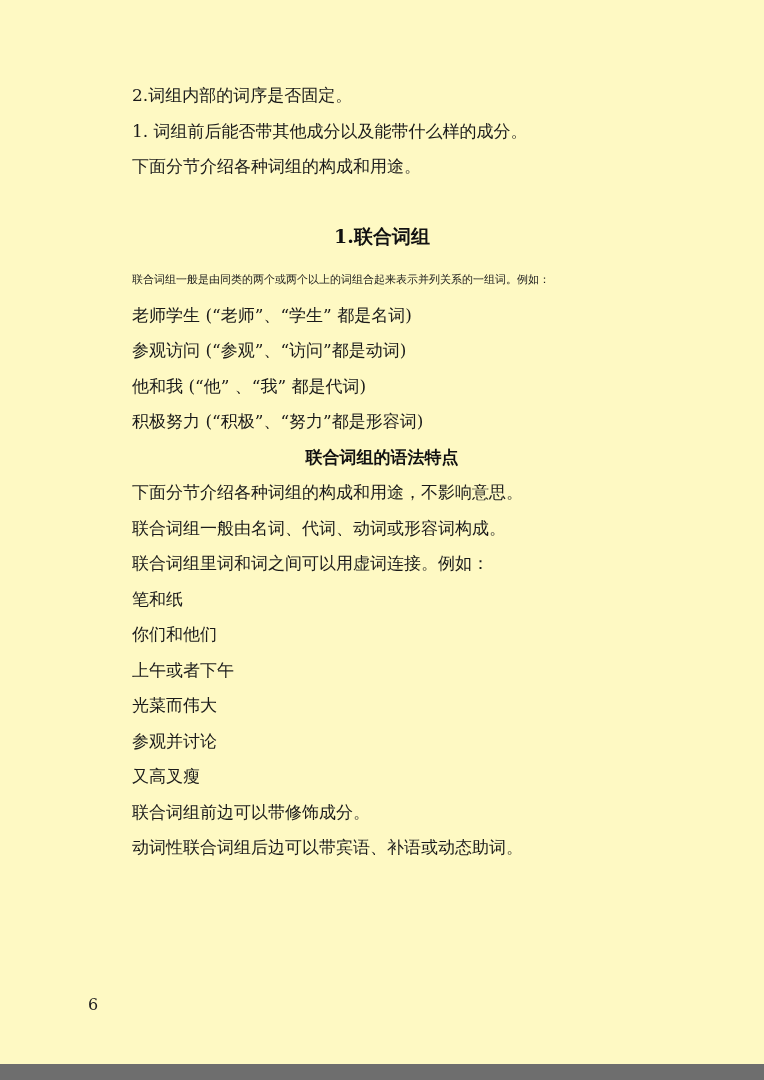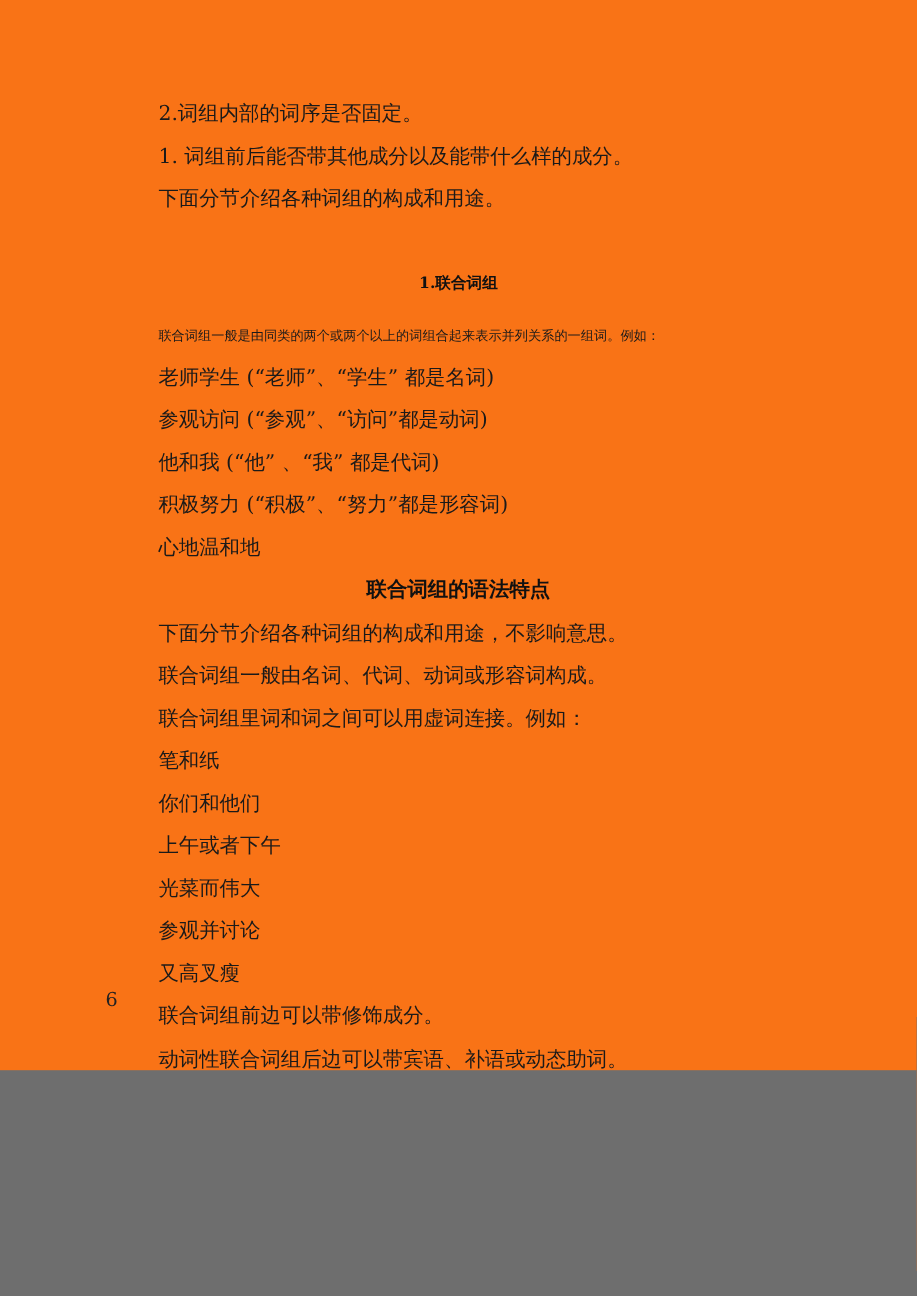--- a/index.html
+++ b/index.html
@@ -6,22 +6,22 @@
     margin: 0;
     padding: 0;
     background: #6e6e6e;
   }
   body {
     font-family: "DejaVu Sans", "Liberation Sans", sans-serif;
   }
   .page {
     position: relative;
     width: 764px;
-    height: 892px;
-    background: #f97316;
+    height: 1064px;
+    background: #fef9c3;
     box-sizing: border-box;
     overflow: hidden;
     margin: 0 auto;
   }
   .content {
     position: absolute;
     left: 96px;
     top: 78px;
     width: 572px;
   }
@@ -38,21 +38,21 @@
   }
   .para {
     font-size: 11px;
     line-height: 35.5px;
     color: #1a1a1a;
     padding-left: 36px;
     text-align: justify;
     font-family: "DejaVu Serif", "Liberation Serif", serif;
   }
   .heading-main {
-    font-size: 13px;
+    font-size: 19px;
     line-height: 35.5px;
     font-weight: bold;
     text-align: center;
     color: #111;
     margin-top: 34px;
     margin-bottom: 8px;
     font-family: "DejaVu Serif", "Liberation Serif", serif;
   }
   .heading-sub {
     font-size: 17px;
@@ -82,21 +82,20 @@
     <div class="line indent">下面分节介绍各种词组的构成和用途。</div>
 
     <div class="heading-main">1.联合词组</div>
 
     <div class="para">联合词组一般是由同类的两个或两个以上的词组合起来表示并列关系的一组词。例如：</div>
 
     <div class="line indent">老师学生 (“老师”、“学生” 都是名词)</div>
     <div class="line indent">参观访问 (“参观”、“访问”都是动词)</div>
     <div class="line indent">他和我 (“他” 、“我” 都是代词)</div>
     <div class="line indent">积极努力 (“积极”、“努力”都是形容词)</div>
-    <div class="line indent">心地温和地</div>
 
     <div class="heading-sub">联合词组的语法特点</div>
 
     <div class="line indent">下面分节介绍各种词组的构成和用途，不影响意思。</div>
     <div class="line indent">联合词组一般由名词、代词、动词或形容词构成。</div>
     <div class="line indent">联合词组里词和词之间可以用虚词连接。例如：</div>
 
     <div class="line indent">笔和纸</div>
     <div class="line indent">你们和他们</div>
     <div class="line indent">上午或者下午</div>

